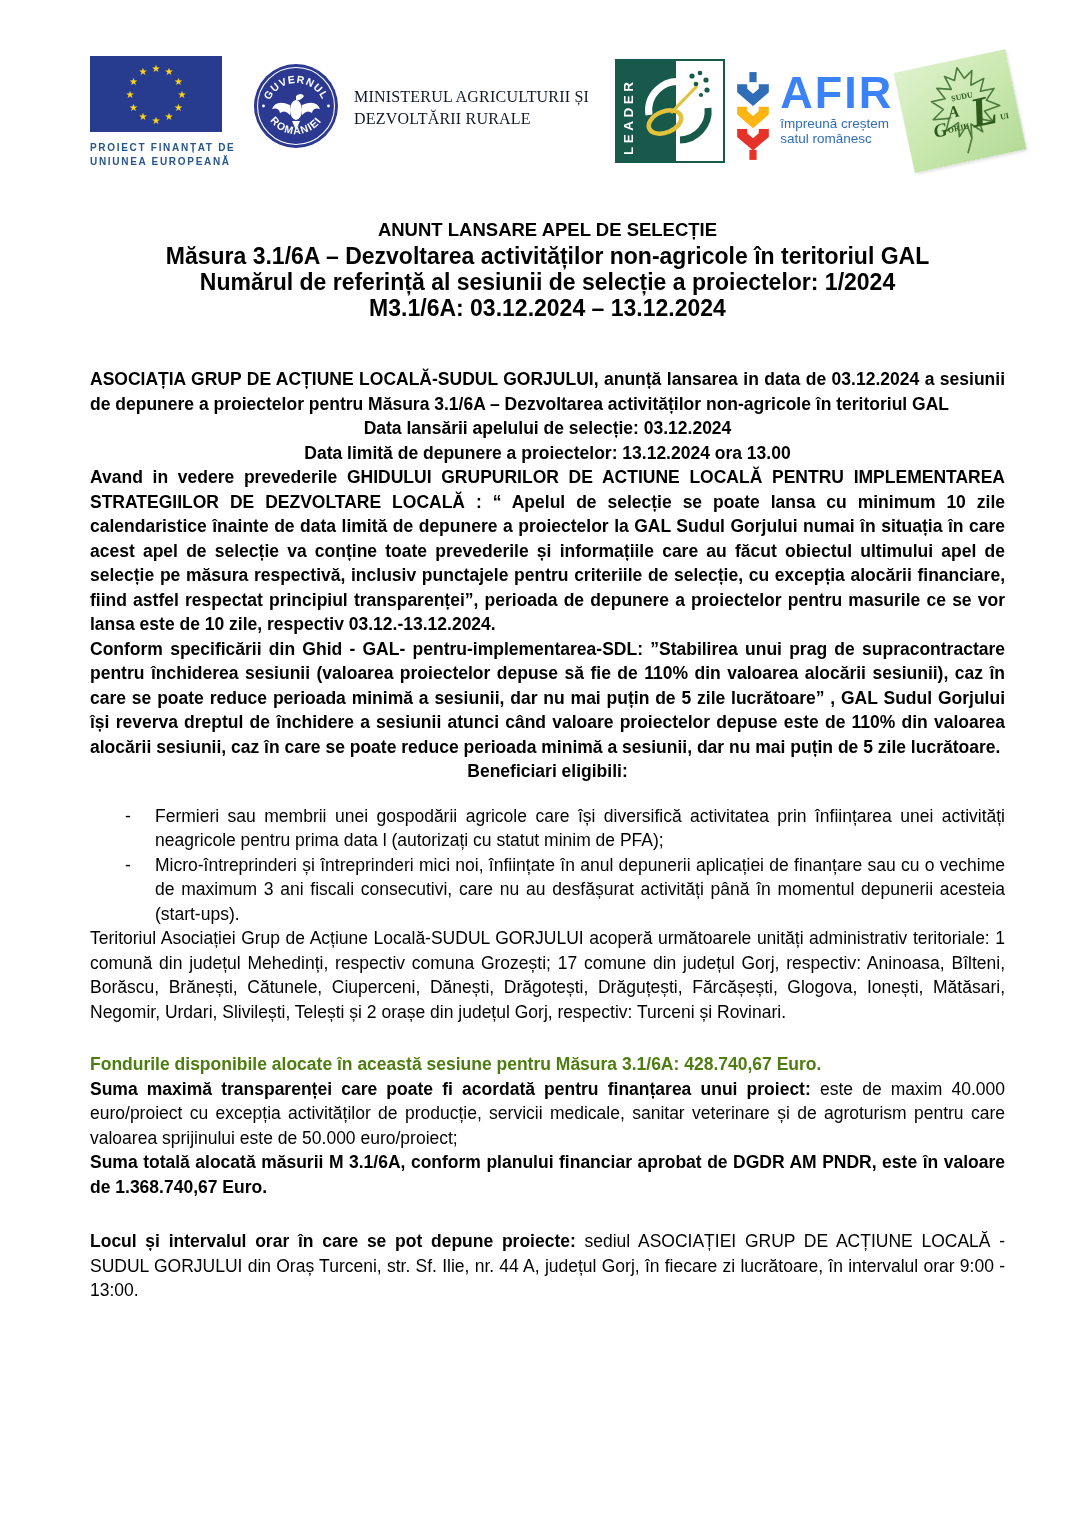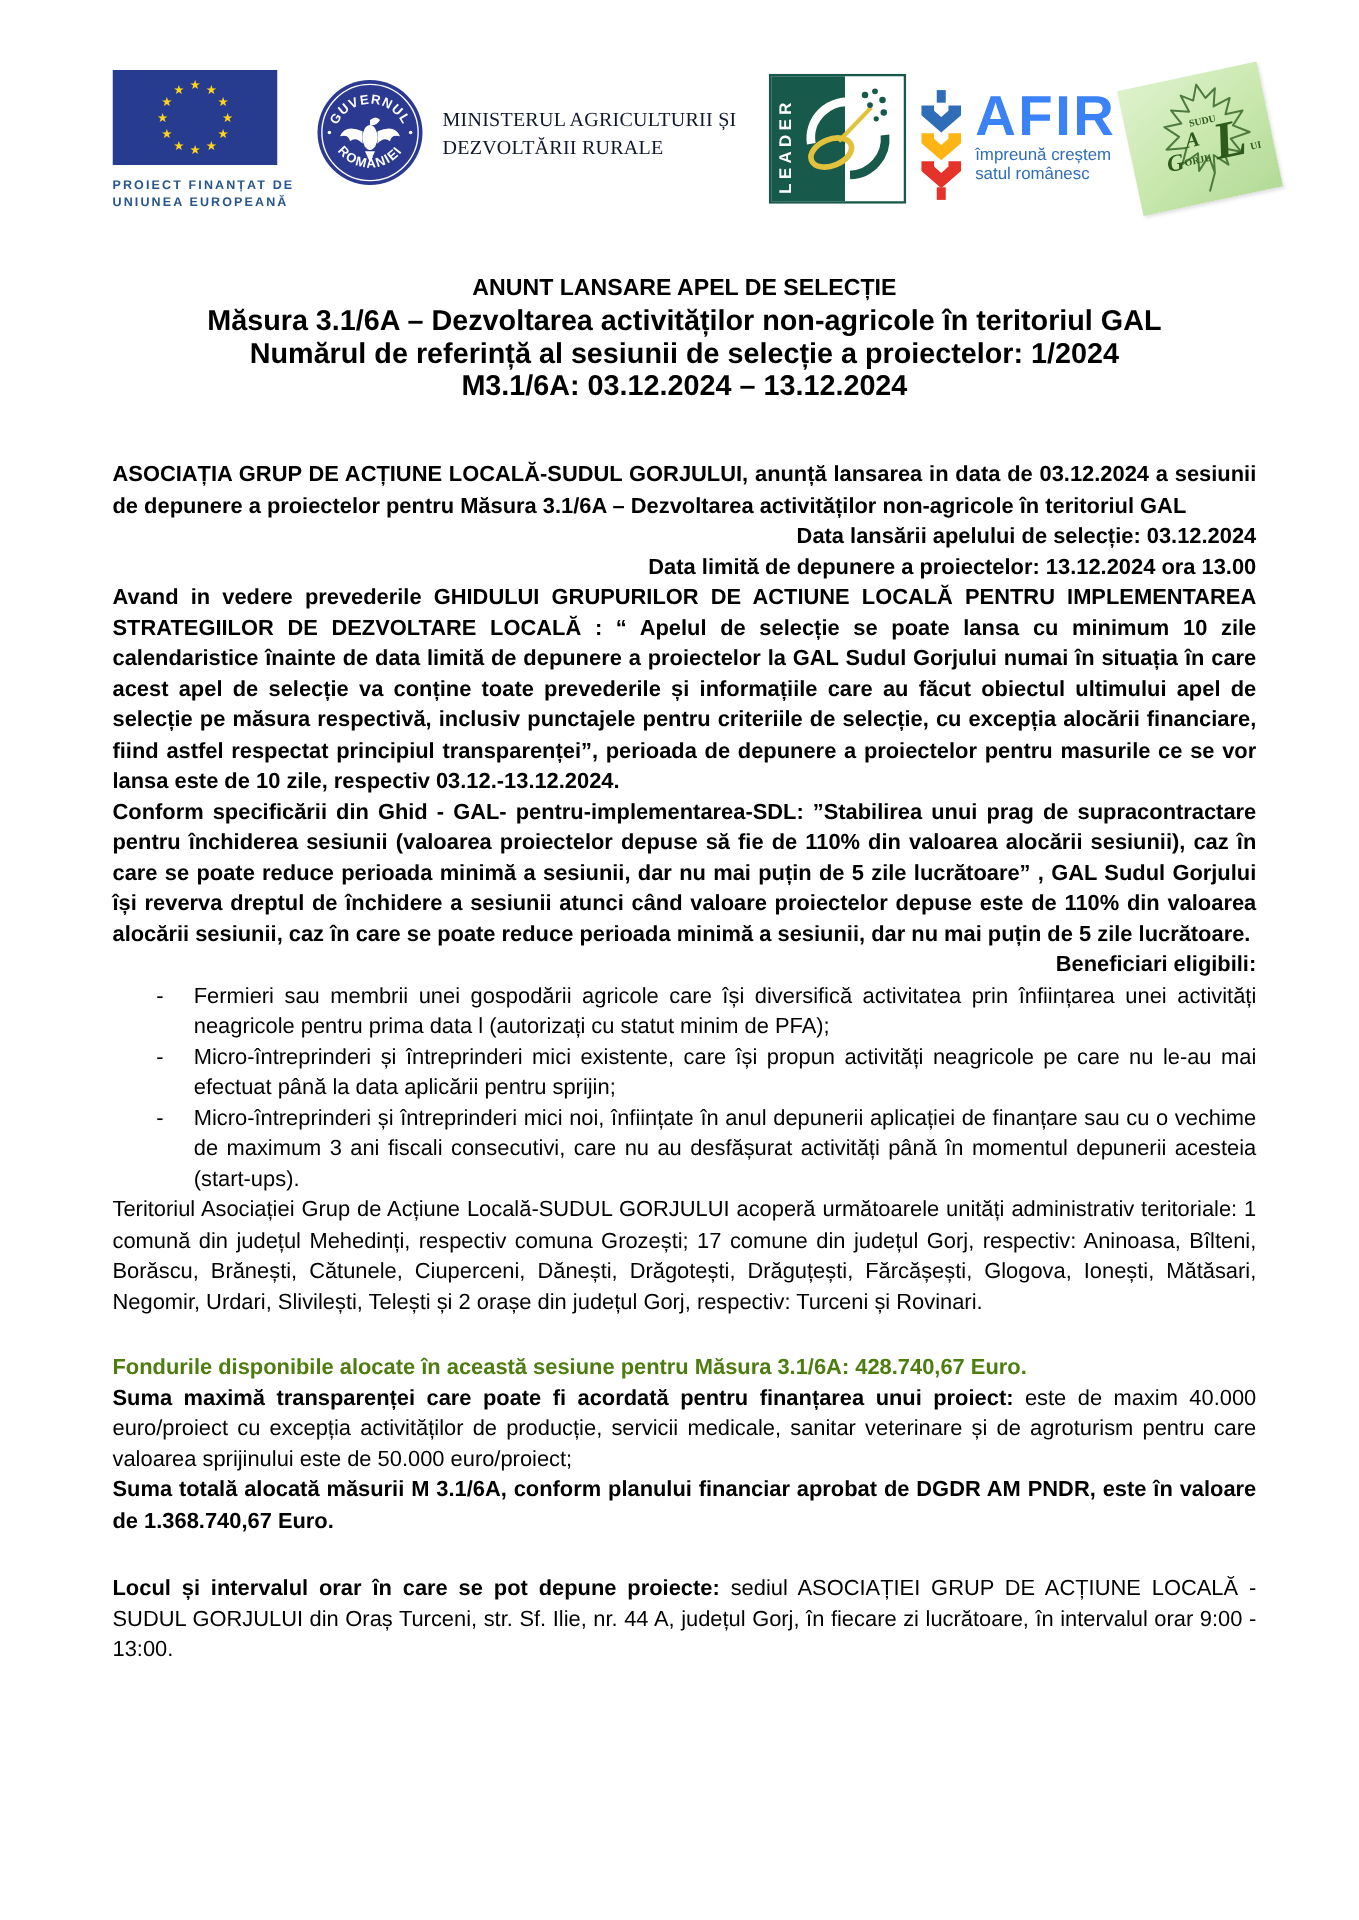--- a/index.html
+++ b/index.html
@@ -30,24 +30,24 @@
                 box-shadow:1px 2px 3px rgba(0,0,0,0.12); }
 
   
   .title { text-align:center; margin-top:34px; font-weight:bold; }
   .title .t1 { font-size:18.5px; line-height:27px; }
   .title .t2 { font-size:23px; line-height:26px; }
 
   
   .content { margin-top:46px; font-size:17.5px; line-height:24.5px; }
   .content p { text-align:justify; }
-  .content p.nj { text-align:right; }
+  .content p.nj { text-align:center; }
   .b { font-weight:bold; }
   .red { color:#4d7c0f; }
-  ul.bullets { list-style:none; }
+  ul.bullets { list-style:none;margin-top:20px; }
   ul.bullets li { position:relative; padding-left:65px; text-align:justify; }
   ul.bullets li::before { content:"-"; position:absolute; left:35px; }
   .gap-sm { margin-top:28px; }
   .gap-md { margin-top:30px; }
 
   svg text { font-family:"Liberation Sans","DejaVu Sans",sans-serif; }
   svg text.serif { font-family:"Liberation Serif","DejaVu Serif",serif; }
 </style>
 </head>
 <body>
@@ -178,21 +178,20 @@
 
   <main class="content">
     <p class="b">ASOCIAȚIA GRUP DE ACȚIUNE LOCALĂ-SUDUL GORJULUI, anunță lansarea in data de 03.12.2024 a sesiunii de depunere a proiectelor pentru Măsura 3.1/6A – Dezvoltarea activităților non-agricole în teritoriul GAL</p>
     <p class="b nj">Data lansării apelului de selecție: 03.12.2024</p>
     <p class="b nj">Data limită de depunere a proiectelor: 13.12.2024 ora 13.00</p>
     <p class="b">Avand in vedere prevederile GHIDULUI GRUPURILOR DE ACTIUNE LOCALĂ PENTRU IMPLEMENTAREA STRATEGIILOR DE DEZVOLTARE LOCALĂ : “ Apelul de selecție se poate lansa cu minimum 10 zile calendaristice înainte de data limită de depunere a proiectelor la GAL Sudul Gorjului numai în situația în care acest apel de selecție va conține toate prevederile și informațiile care au făcut obiectul ultimului apel de selecție pe măsura respectivă, inclusiv punctajele pentru criteriile de selecție, cu excepția alocării financiare, fiind astfel respectat principiul transparenței”, perioada de depunere a proiectelor pentru masurile ce se vor lansa este de 10 zile, respectiv 03.12.-13.12.2024.</p>
     <p class="b">Conform specificării din Ghid - GAL- pentru-implementarea-SDL: ”Stabilirea unui prag de supracontractare pentru închiderea sesiunii (valoarea proiectelor depuse să fie de 110% din valoarea alocării sesiunii), caz în care se poate reduce perioada minimă a sesiunii, dar nu mai puțin de 5 zile lucrătoare” , GAL Sudul Gorjului își reverva dreptul de închidere a sesiunii atunci când valoare proiectelor depuse este de 110% din valoarea alocării sesiunii, caz în care se poate reduce perioada minimă a sesiunii, dar nu mai puțin de 5 zile lucrătoare.</p>
     <p class="b nj">Beneficiari eligibili:</p>
     <ul class="bullets">
       <li>Fermieri sau membrii unei gospodării agricole care își diversifică activitatea prin înființarea unei activități neagricole pentru prima data l (autorizați cu statut minim de PFA);</li>
-      <li>Micro-întreprinderi și întreprinderi mici existente, care își propun activități neagricole pe care nu le-au mai efectuat până la data aplicării pentru sprijin;</li>
       <li>Micro-întreprinderi și întreprinderi mici noi, înființate în anul depunerii aplicației de finanțare sau cu o vechime de maximum 3 ani fiscali consecutivi, care nu au desfășurat activități până în momentul depunerii acesteia (start-ups).</li>
     </ul>
     <p>Teritoriul Asociației Grup de Acțiune Locală-SUDUL GORJULUI acoperă următoarele unități administrativ teritoriale: 1 comună din județul Mehedinți, respectiv comuna Grozești; 17 comune din județul Gorj, respectiv: Aninoasa, Bîlteni, Borăscu, Brănești, Cătunele, Ciuperceni, Dănești, Drăgotești, Drăguțești, Fărcășești, Glogova, Ionești, Mătăsari, Negomir, Urdari, Slivilești, Telești și 2 orașe din județul Gorj, respectiv: Turceni și Rovinari.</p>
 
     <p class="b red gap-sm">Fondurile disponibile alocate în această sesiune pentru Măsura 3.1/6A: 428.740,67 Euro.</p>
 
     <p><b>Suma maximă transparenței care poate fi acordată pentru finanțarea unui proiect:</b><span> este de maxim 40.000 euro/proiect cu excepția activităților de producție, servicii medicale, sanitar veterinare și de agroturism pentru care valoarea sprijinului este de 50.000 euro/proiect;</span></p>
 
     <p class="b">Suma totală alocată măsurii M 3.1/6A, conform planului financiar aprobat de DGDR AM PNDR, este în valoare de 1.368.740,67 Euro.</p>
 

